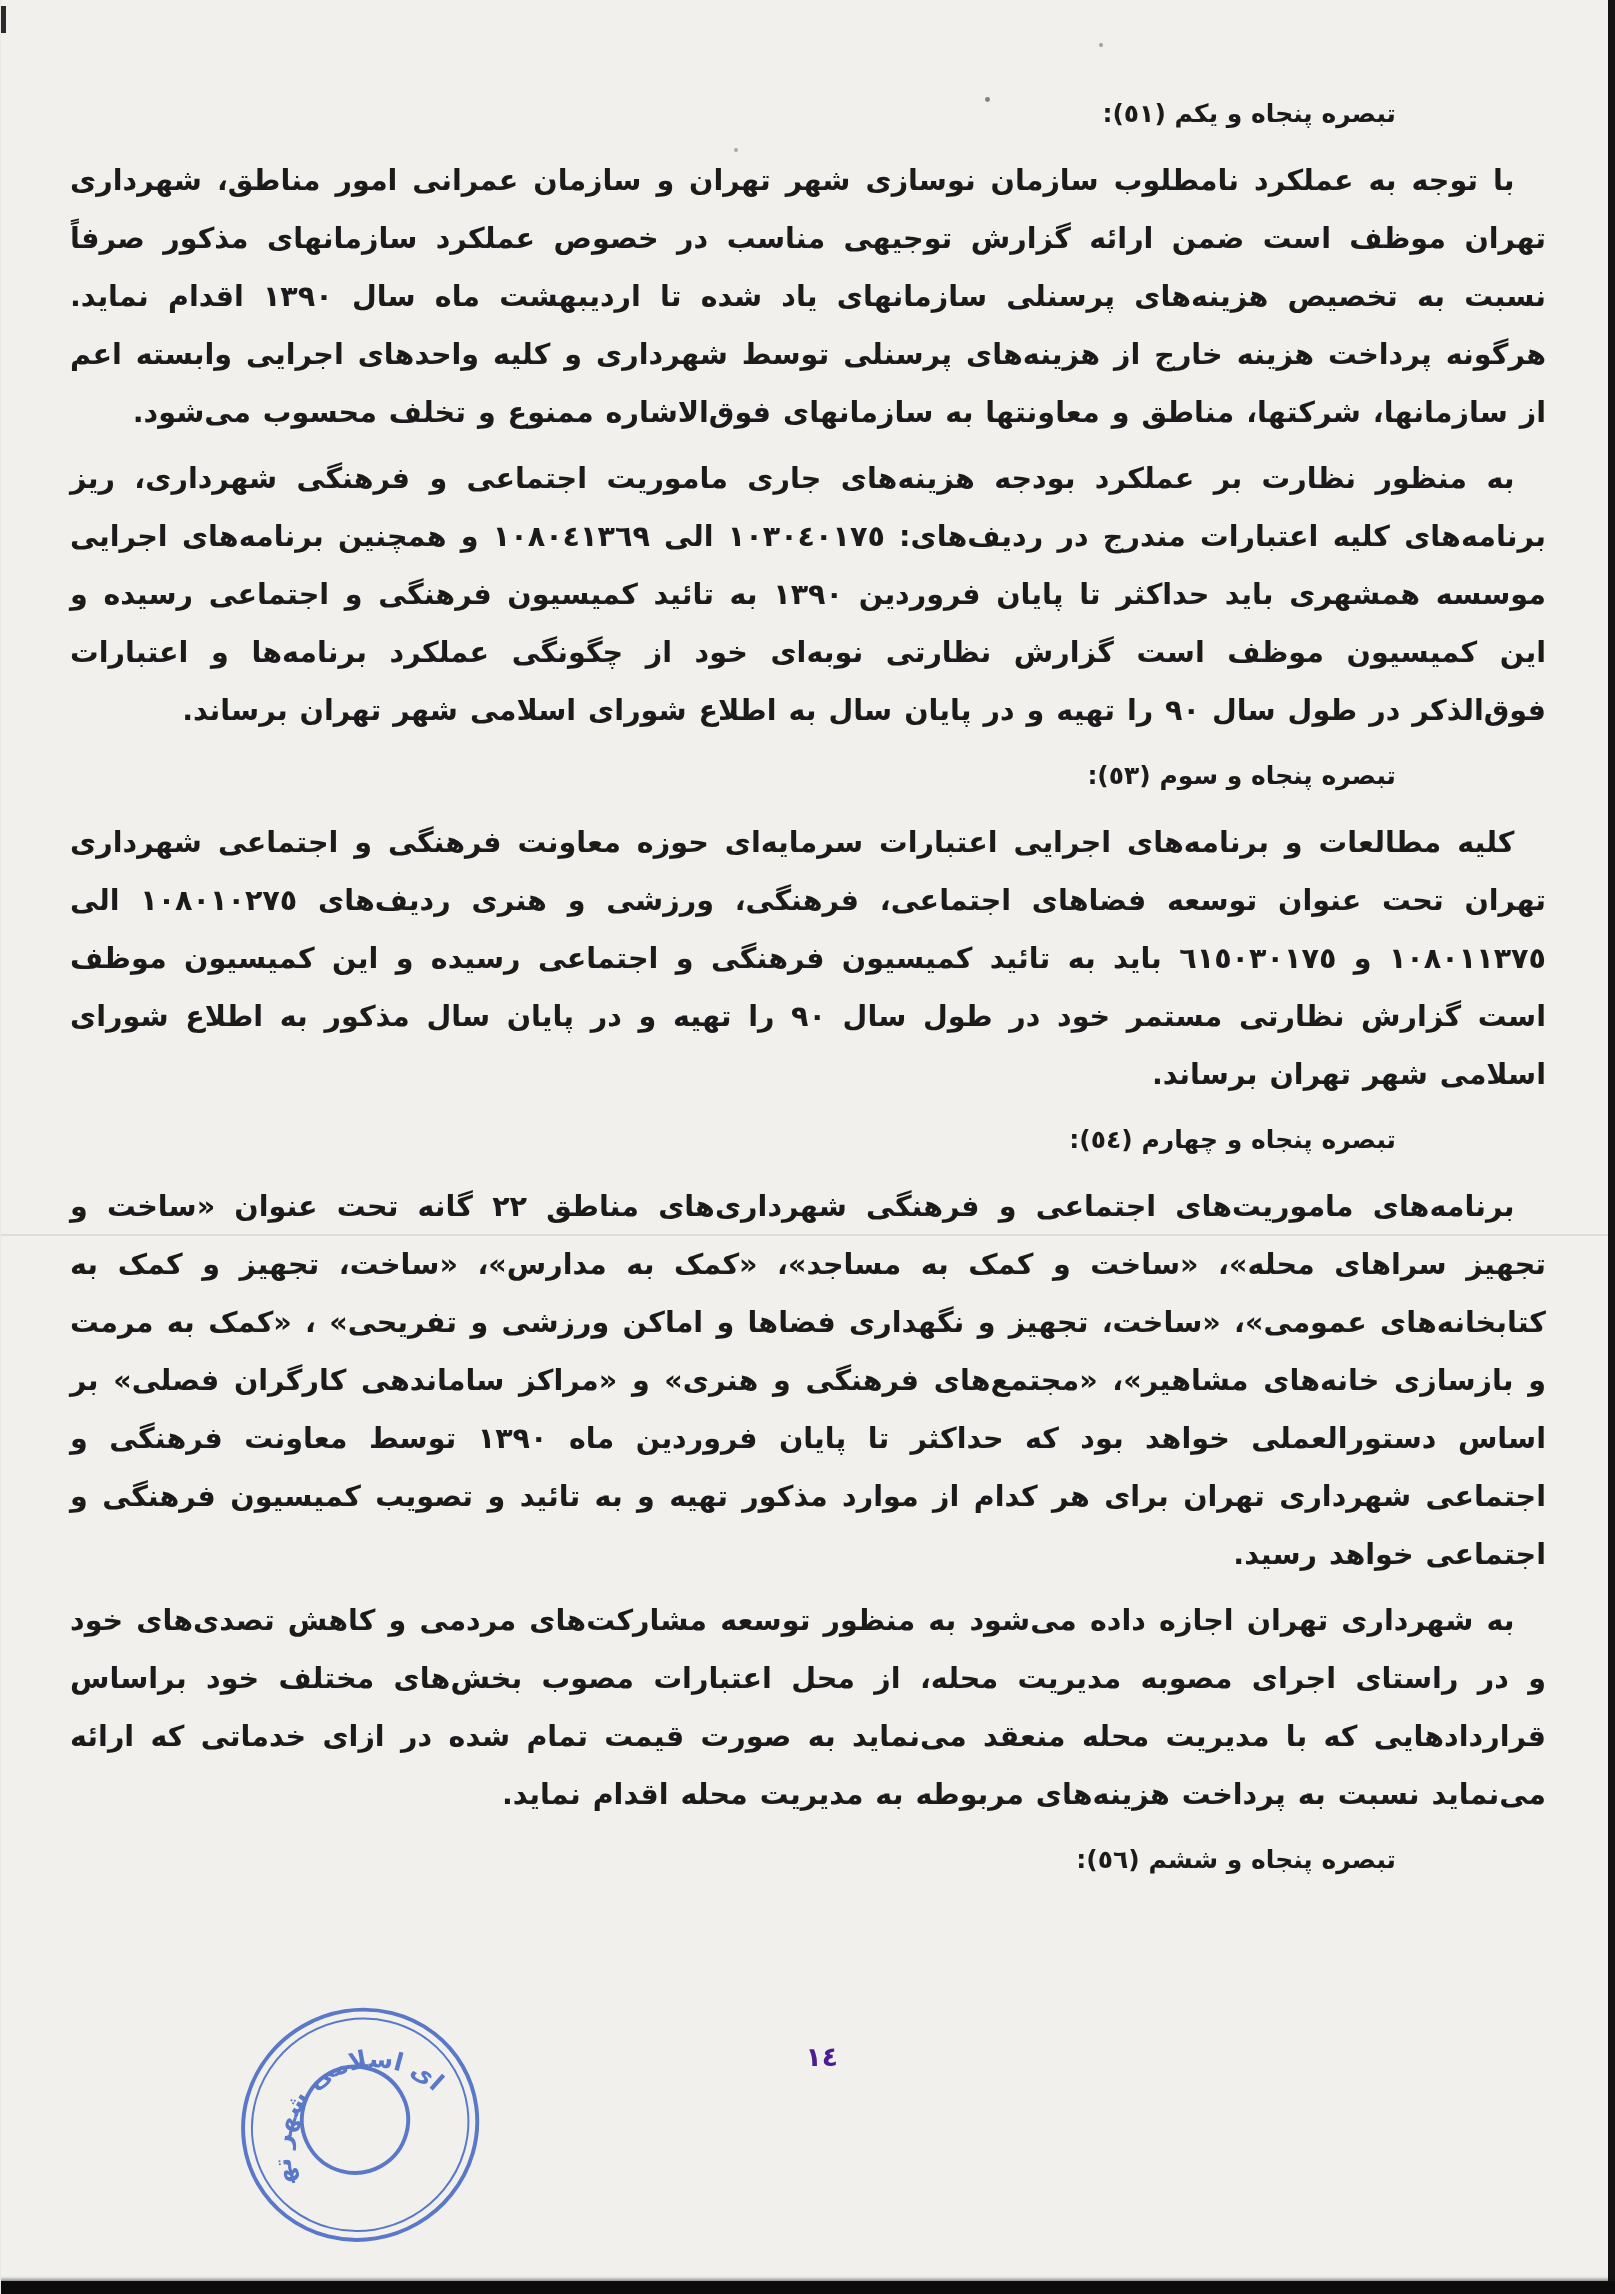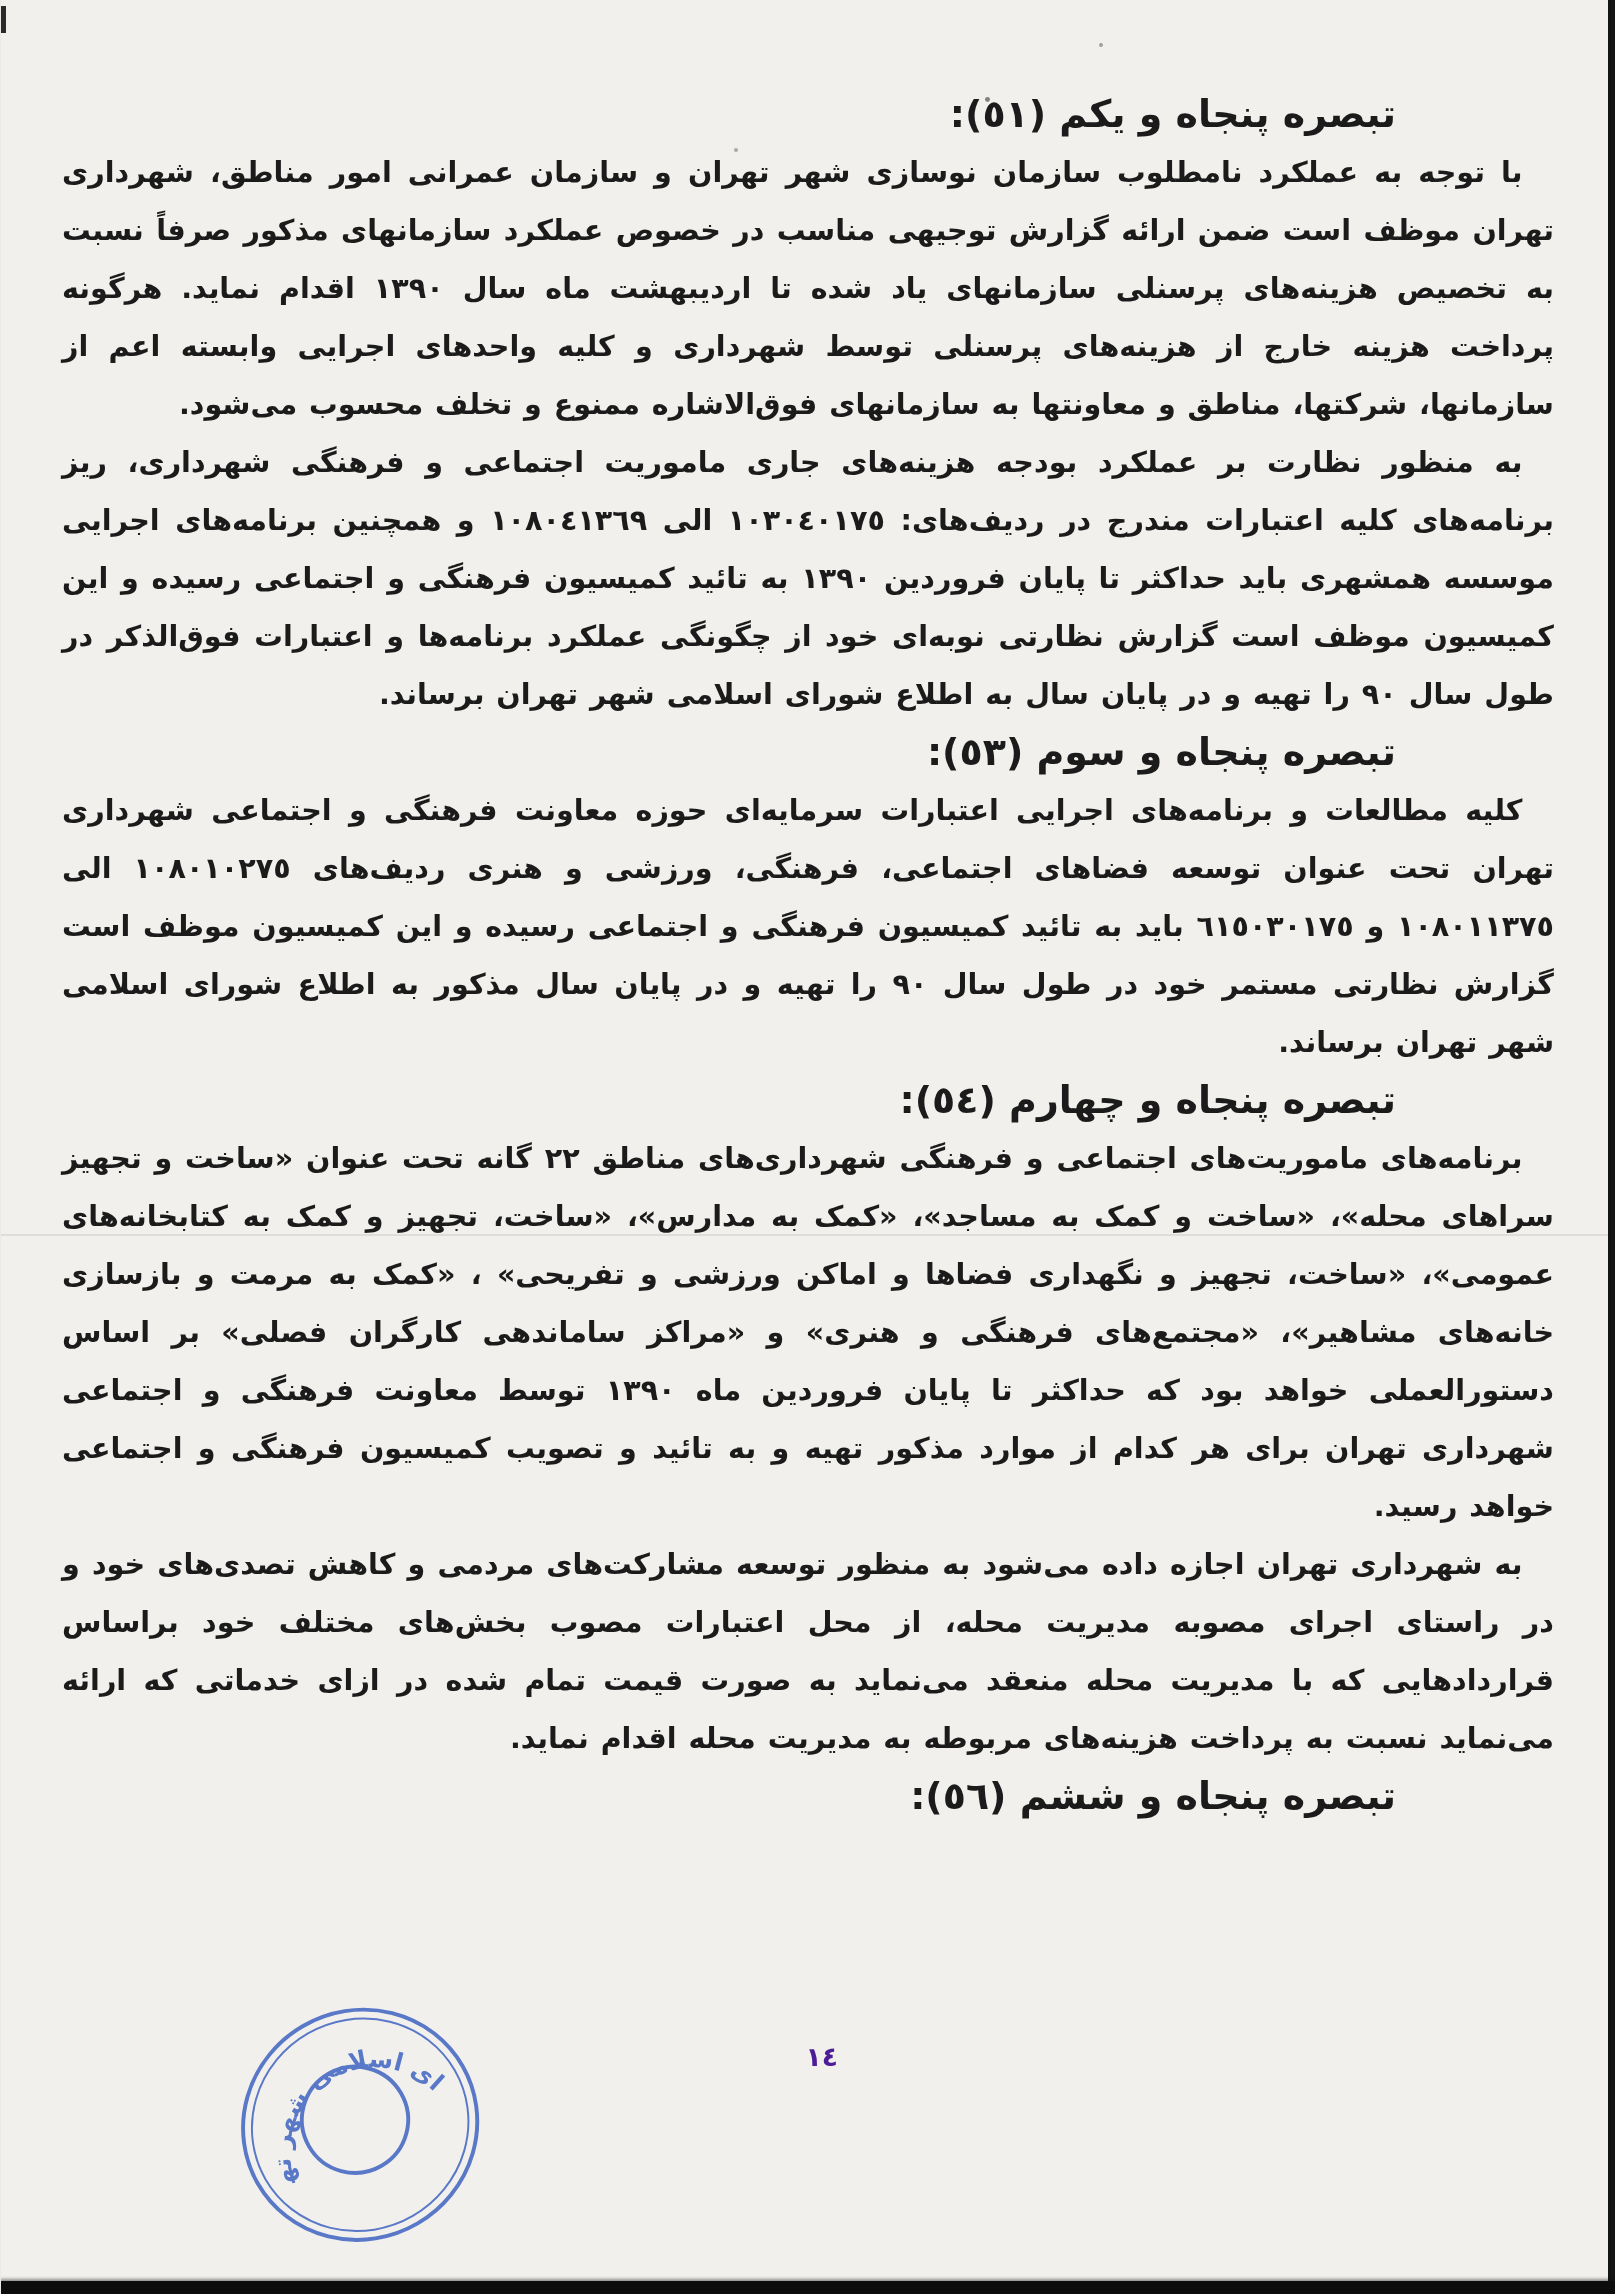--- a/index.html
+++ b/index.html
@@ -15,32 +15,32 @@
     background:#f1f0ec;
     overflow:hidden;
     color:#1b1b1b;
   }
   .content{
     position:absolute;
     top:85px;right:62px;left:62px;
     direction:rtl;
   }
   .clause-heading{
-    font-size:38px;
+    font-size:25px;
     font-weight:700;
     line-height:58px;
     margin:0 158px 0 0;
     text-align:right;
     white-space:nowrap;
   }
   .clause-body{
     font-size:28.6px;
     font-weight:700;
     line-height:58px;
-    margin:0;
+    margin:8px;
     text-align:justify;
     text-indent:31.5px;
     word-spacing:2px;
   }
   .page-number{
     position:absolute;
     top:2041px;right:778px;
     font-size:26.6px;
     font-weight:700;
     color:#4c1d95;

